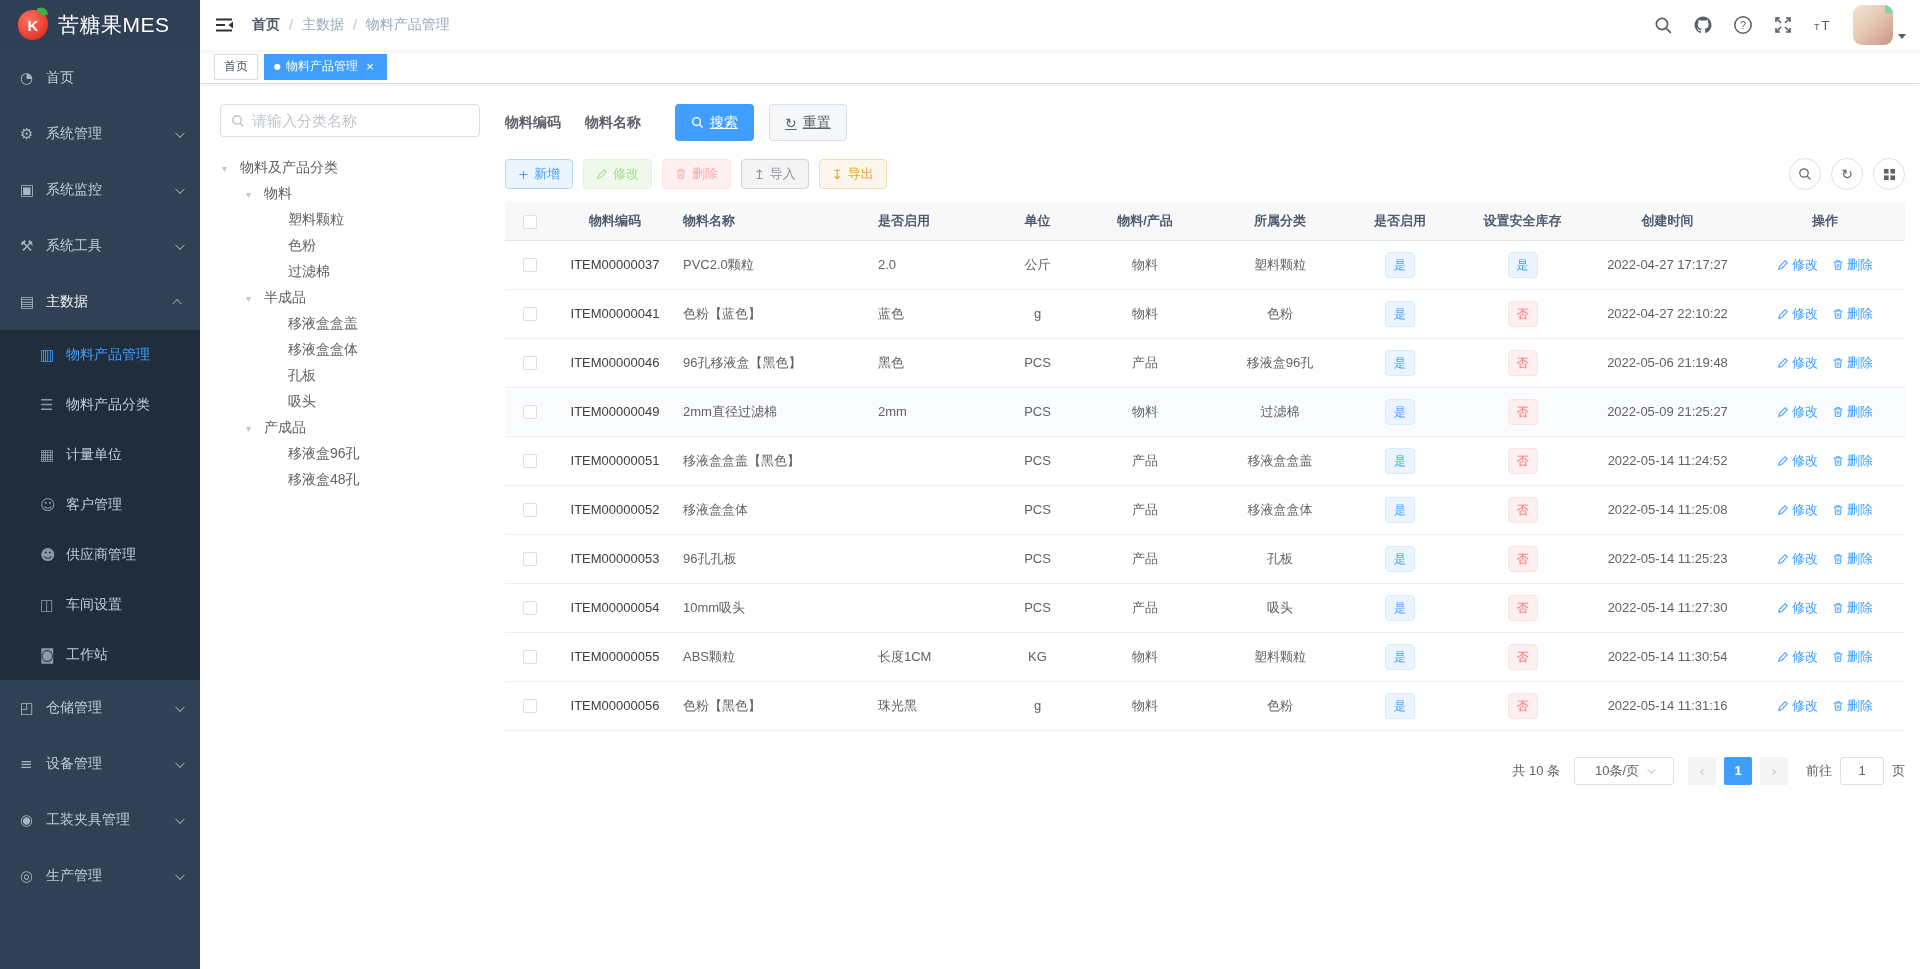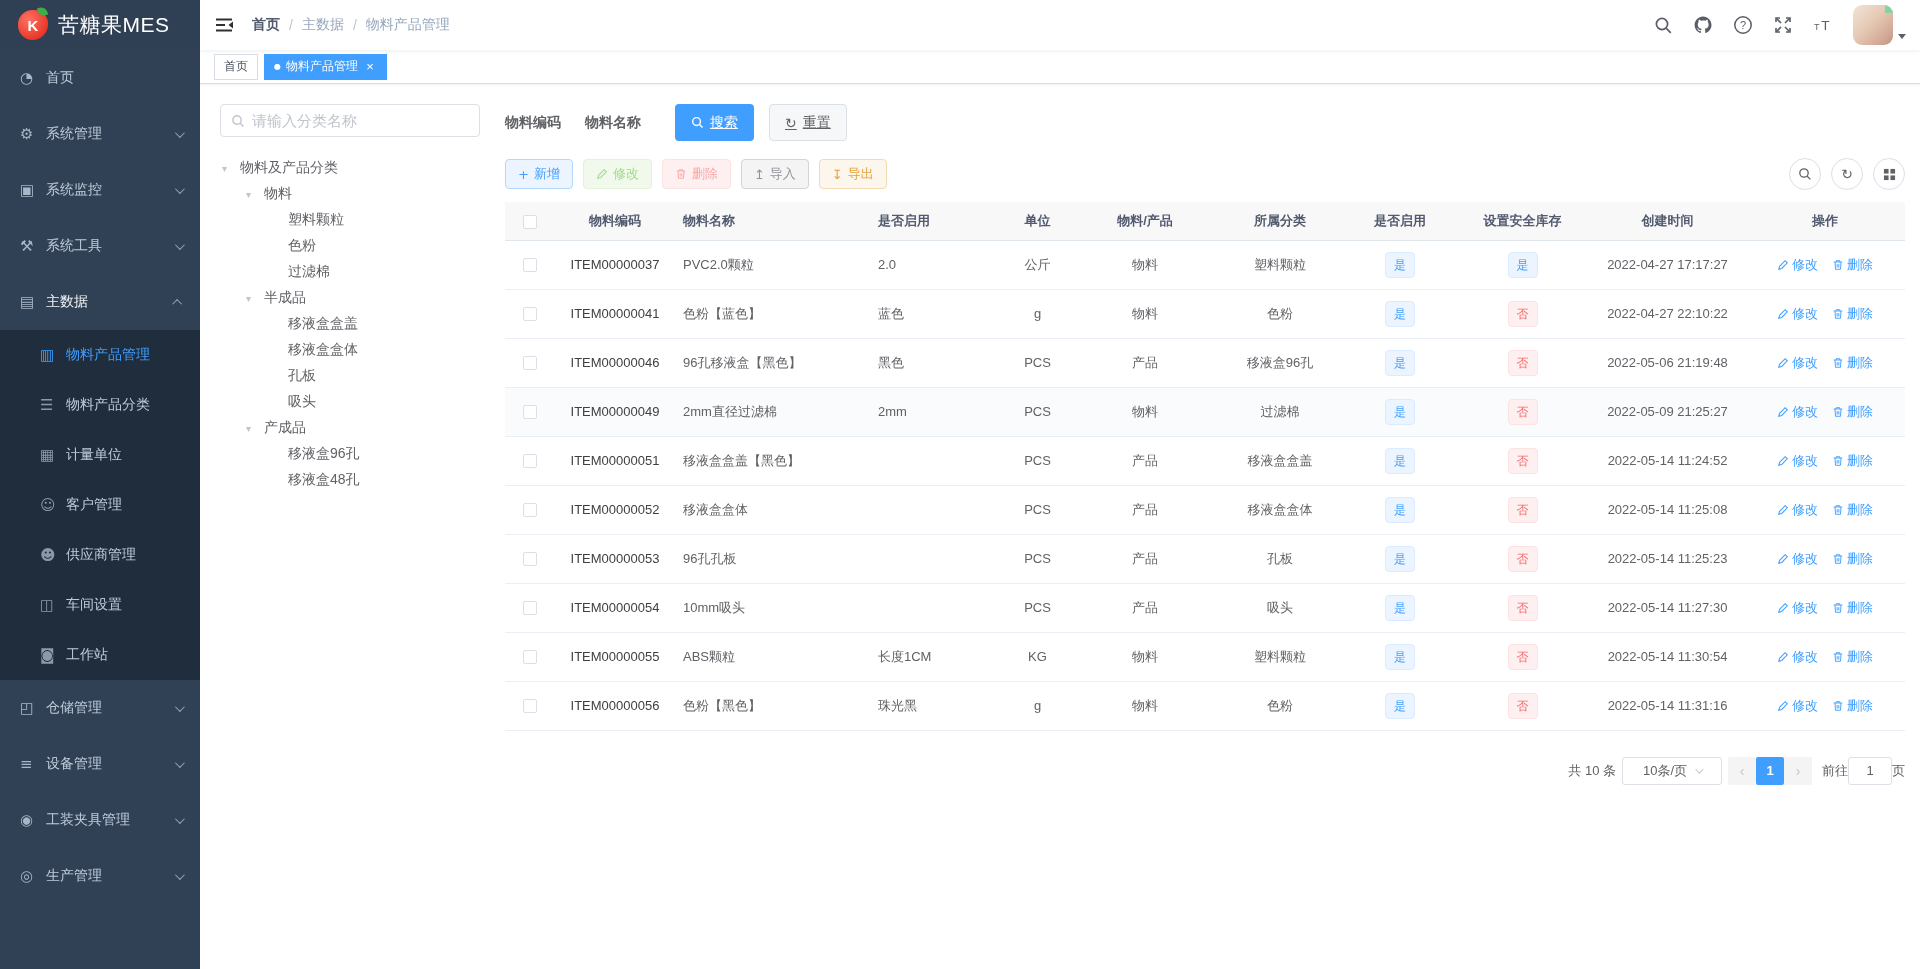--- a/index.html
+++ b/index.html
@@ -90,21 +90,21 @@
   tr.striped td { background:#fafbfc; }
   .cb { display:inline-block; width:14px; height:14px; border:1px solid #dcdfe6; border-radius:2px; background:#fff; vertical-align:middle; cursor:pointer; }
   .code-link { color:#404040; text-decoration:none; cursor:pointer; }
   .badge { display:inline-block; min-width:30px; padding:6px 8px; border-radius:4px; font-size:12px; line-height:1; border:1px solid transparent; }
   .badge.blue { color:#409eff; background:#ecf5ff; border-color:#d9ecff; }
   .badge.red { color:#f56c6c; background:#fef0f0; border-color:#fde2e2; }
   .op { color:#409eff; text-decoration:none; cursor:pointer; display:inline-flex; align-items:center; gap:3px; margin:0 7px; white-space:nowrap; }
   .op svg { flex:none; }
 
   
-  .pager { margin-top:26px; display:flex; align-items:center; justify-content:flex-end; font-size:13px; color:#606266; padding-bottom:20px; }
+  .pager { margin-top:26px; display:flex; align-items:center; justify-content:flex-end; gap:8px; font-size:13px; color:#606266; padding-bottom:20px; }
   .psize { width:100px; height:28px; border:1px solid #dcdfe6; border-radius:3px; display:flex; align-items:center; justify-content:center; gap:8px; color:#606266; cursor:pointer; margin:0 6px; }
   .psize .sel-arrow { width:6px; height:6px; border-right:1.3px solid #c0c4cc; border-bottom:1.3px solid #c0c4cc; transform:rotate(45deg) translateY(-2px); }
   .pbtn { min-width:28px; height:28px; border-radius:2px; background:#f4f4f5; color:#c0c4cc; display:flex; align-items:center; justify-content:center; font-size:14px; cursor:pointer; }
   .pbtn.cur { background:#409eff; color:#fff; font-weight:bold; font-size:13px; }
   .goto-label { margin-left:10px; }
   .goto-input { width:44px; height:28px; border:1px solid #dcdfe6; border-radius:3px; text-align:center; font-size:13px; color:#606266; outline:none; font-family:inherit; }
 </style>
 </head>
 <body>
 

